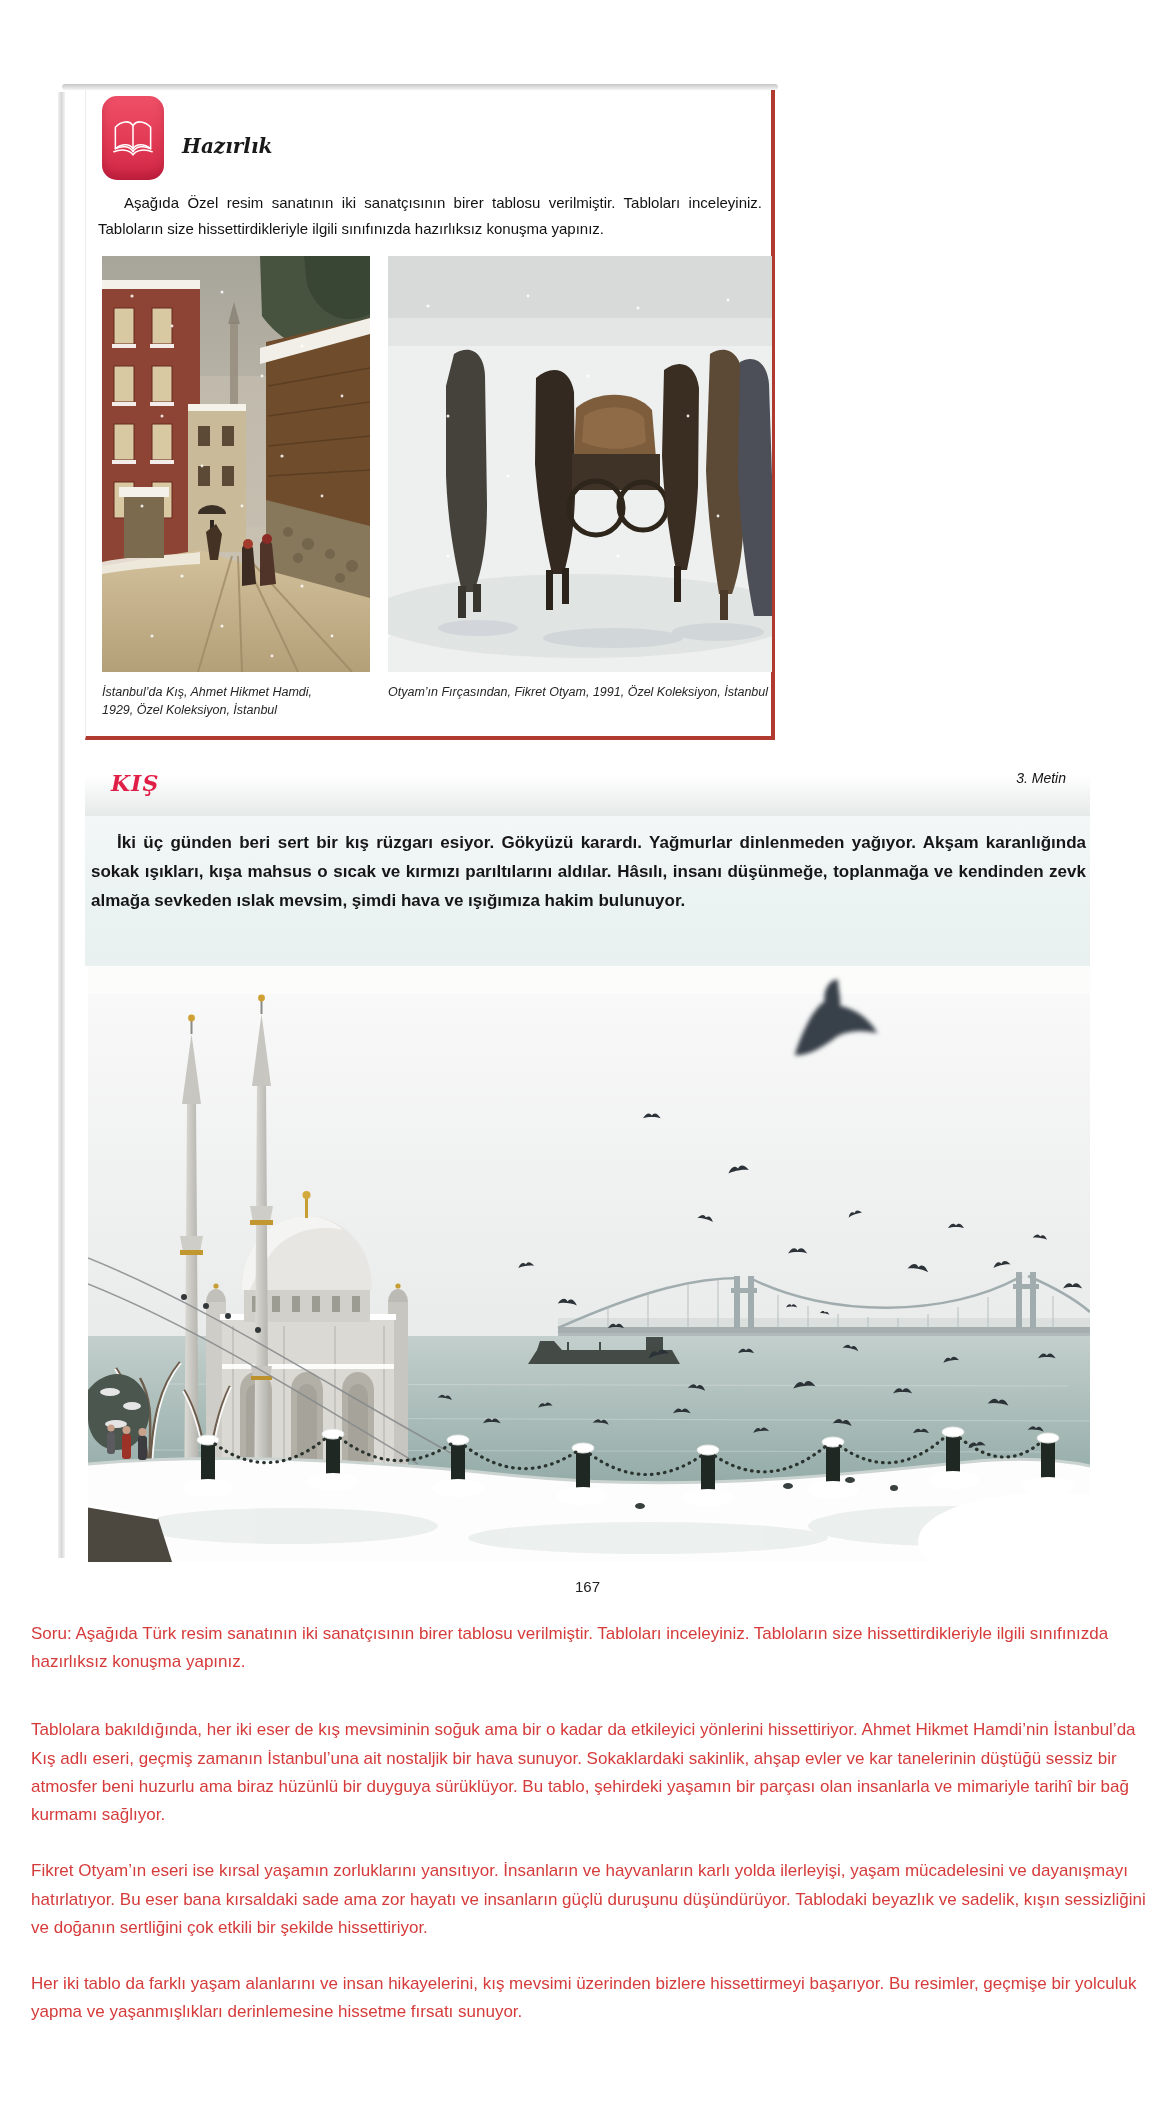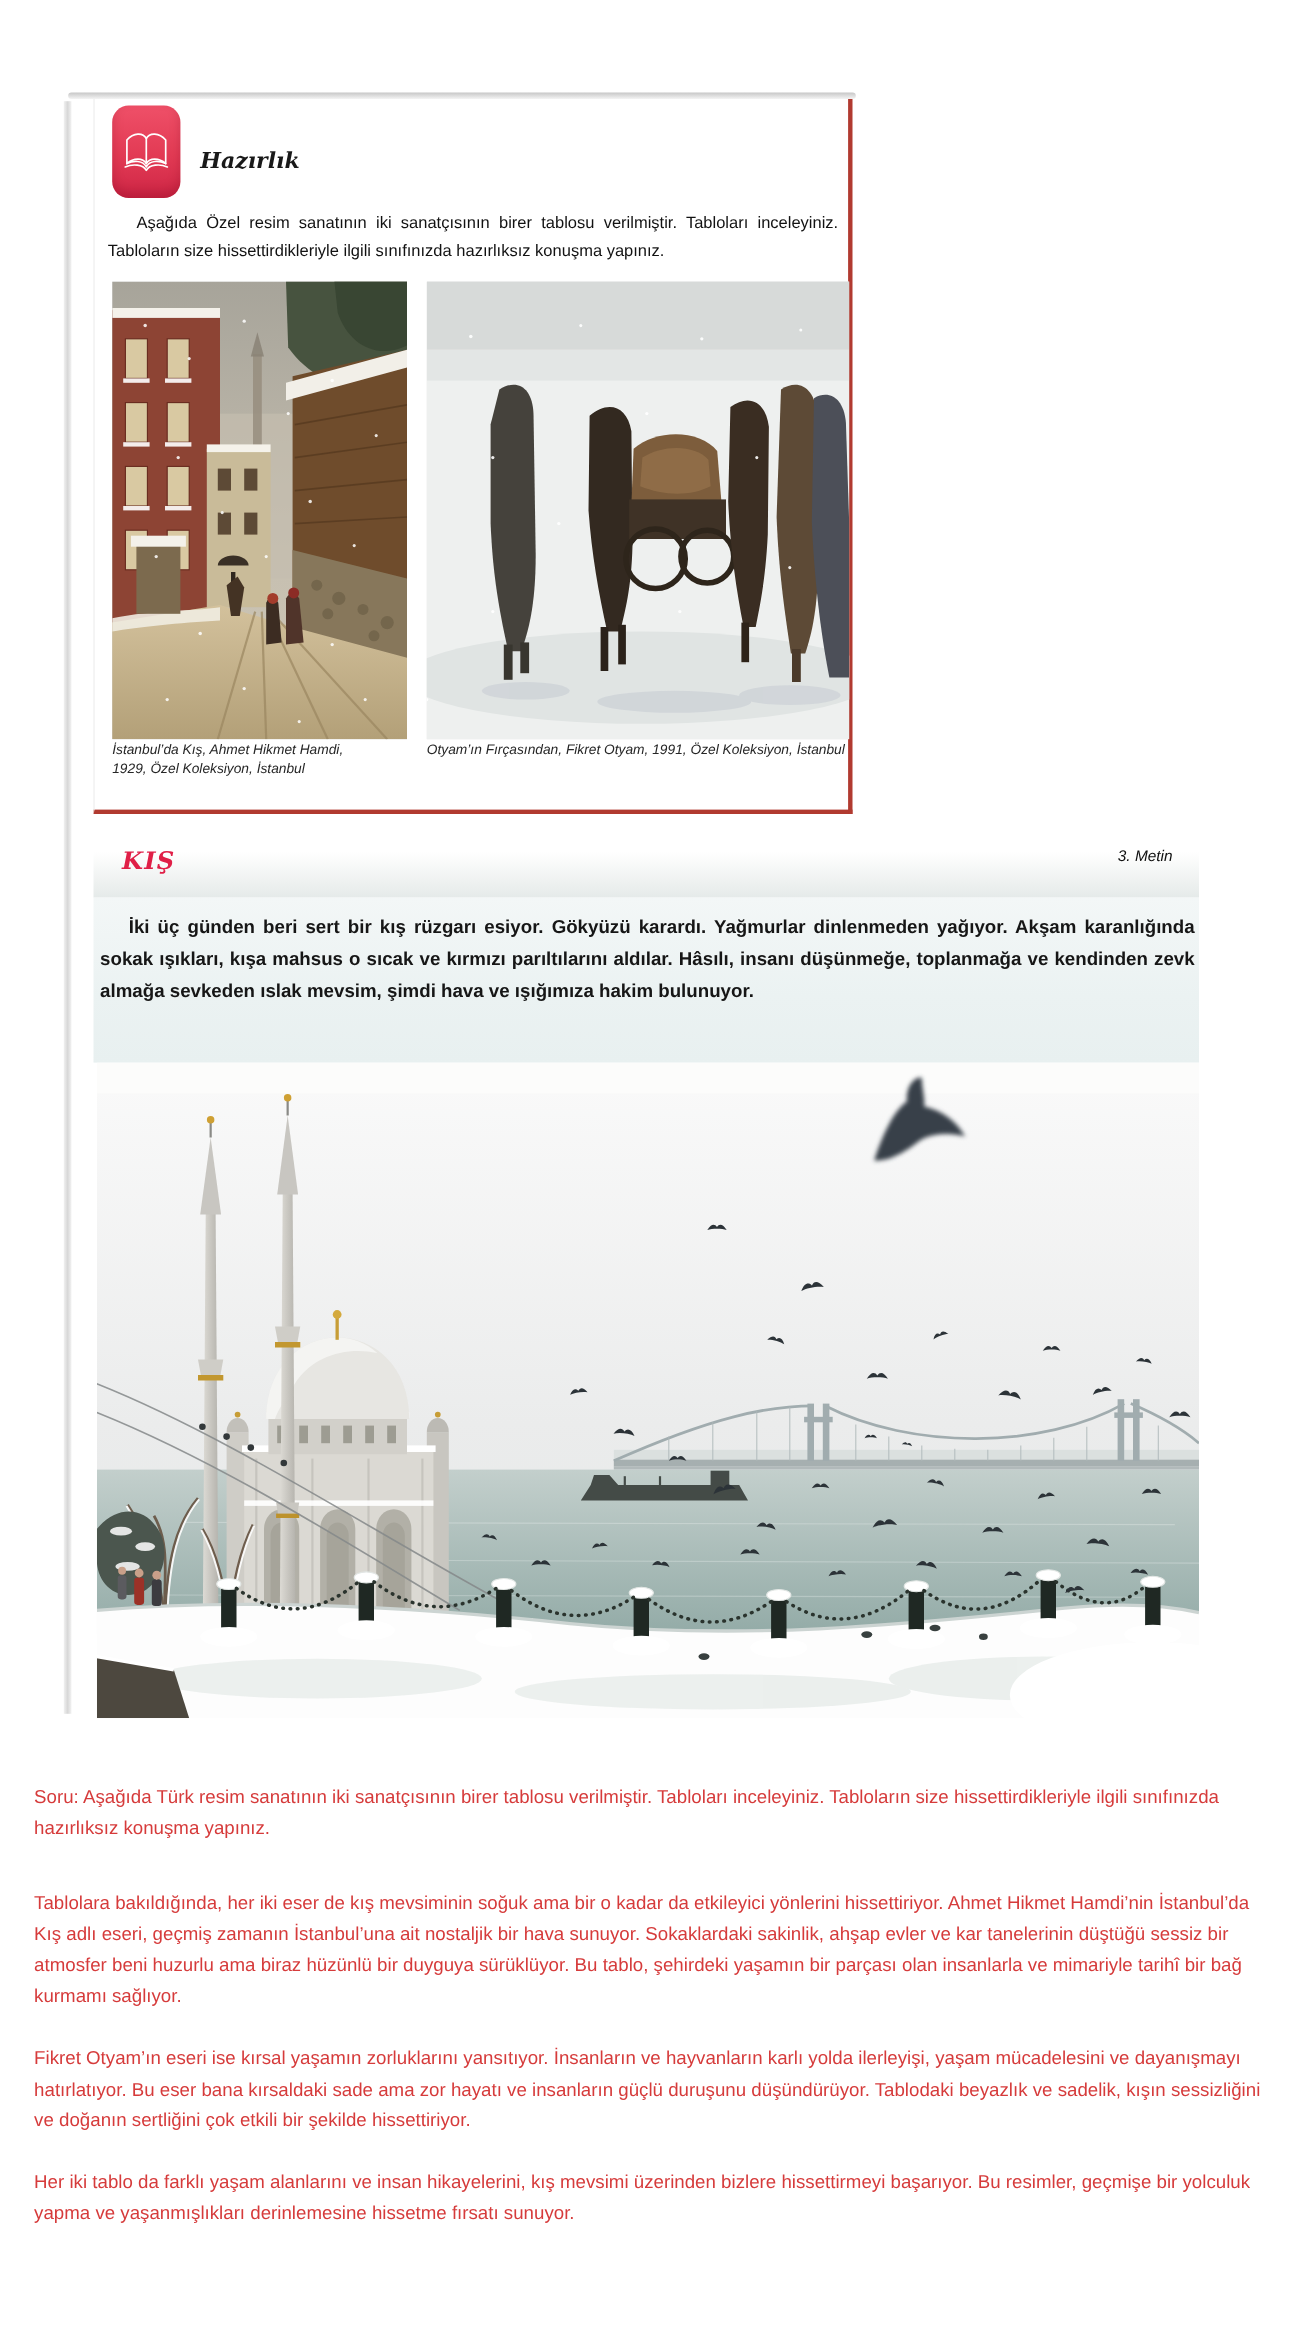--- a/index.html
+++ b/index.html
@@ -24,21 +24,21 @@
     display:flex; align-items:center; justify-content:center;
     box-shadow:inset 0 -6px 10px rgba(120,0,25,.25); }
   .hz-title { position:absolute; left:96px; top:44px;
     font-family:"DejaVu Serif", serif; font-weight:bold; font-style:italic;
     font-size:20px; color:#191919; }
   .hz-instruction { position:absolute; left:12px; top:100px; width:664px;
     font-size:15px; line-height:1.75; text-align:justify; text-indent:26px; color:#121212; }
   .paintings { position:absolute; left:16px; top:166px; display:flex; gap:18px; }
   .paintings figure { display:block; }
   .paintings svg.art { display:block; background:#ddd; }
-  .caption { font-style:italic; font-size:12.5px; line-height:1.45; color:#262626; }
+  .caption { margin-top:11px; font-style:italic; font-size:12.5px; line-height:1.45; color:#262626; }
   .caption.left { width:240px; }
   .caption.right { white-space:nowrap; }
 
   
   .reading-band { position:absolute; left:85px; top:770px; width:1005px; height:46px;
     background:linear-gradient(180deg,#ffffff 10%,#eef1f0 70%,#e5eae9 100%);
     display:flex; align-items:flex-start; justify-content:space-between; padding:0 24px 6px 26px; }
   .kis-title { font-family:"DejaVu Serif", serif; font-weight:bold; font-style:italic;
     font-size:22px; letter-spacing:1px; color:#e01f47; }
   .metin-label { font-weight:normal; font-style:italic; font-size:14px; color:#101010; }
@@ -513,20 +513,21 @@
         <use href="#bird" transform="translate(745,455) scale(1.2) rotate(8)"></use>
         <use href="#bird" transform="translate(825,465)"></use>
         <use href="#bird" transform="translate(880,480) scale(1.1) rotate(-8)"></use>
         <use href="#bird" transform="translate(940,462) rotate(6)"></use>
         <use href="#bird" transform="translate(698,340) scale(0.7)"></use>
         <use href="#bird" transform="translate(732,346) scale(0.6) rotate(10)"></use>
       </g>
     </svg>
   </div>
 
+  <div class="page-number">167</div>
 
   <div class="qa">
     <p class="q">Soru: Aşağıda Türk resim sanatının iki sanatçısının birer tablosu verilmiştir. Tabloları inceleyiniz. Tabloların size hissettirdikleriyle ilgili sınıfınızda hazırlıksız konuşma yapınız.</p>
     <p>Tablolara bakıldığında, her iki eser de kış mevsiminin soğuk ama bir o kadar da etkileyici yönlerini hissettiriyor. Ahmet Hikmet Hamdi’nin İstanbul’da Kış adlı eseri, geçmiş zamanın İstanbul’una ait nostaljik bir hava sunuyor. Sokaklardaki sakinlik, ahşap evler ve kar tanelerinin düştüğü sessiz bir atmosfer beni huzurlu ama biraz hüzünlü bir duyguya sürüklüyor. Bu tablo, şehirdeki yaşamın bir parçası olan insanlarla ve mimariyle tarihî bir bağ kurmamı sağlıyor.</p>
     <p>Fikret Otyam’ın eseri ise kırsal yaşamın zorluklarını yansıtıyor. İnsanların ve hayvanların karlı yolda ilerleyişi, yaşam mücadelesini ve dayanışmayı hatırlatıyor. Bu eser bana kırsaldaki sade ama zor hayatı ve insanların güçlü duruşunu düşündürüyor. Tablodaki beyazlık ve sadelik, kışın sessizliğini ve doğanın sertliğini çok etkili bir şekilde hissettiriyor.</p>
     <p>Her iki tablo da farklı yaşam alanlarını ve insan hikayelerini, kış mevsimi üzerinden bizlere hissettirmeyi başarıyor. Bu resimler, geçmişe bir yolculuk yapma ve yaşanmışlıkları derinlemesine hissetme fırsatı sunuyor.</p>
   </div>
 </div>
 
 </body></html>

